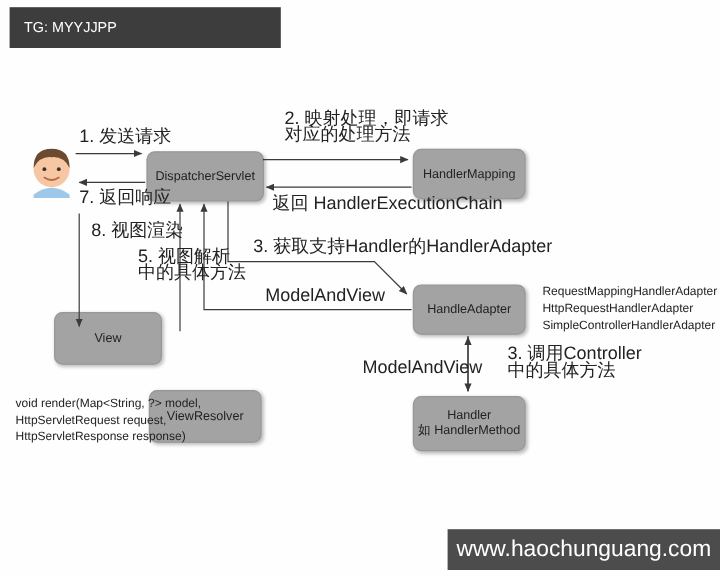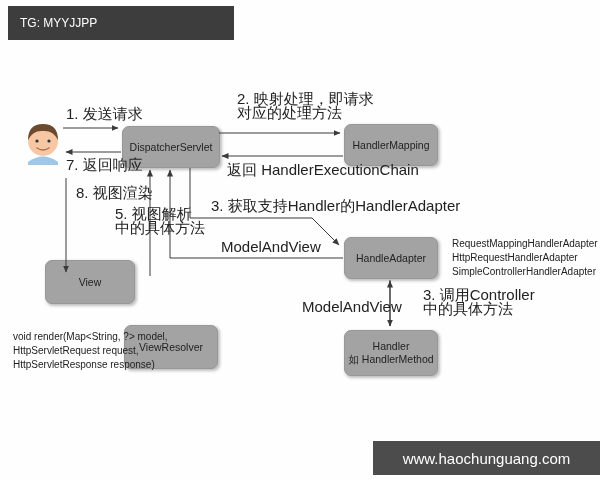--- a/index.html
+++ b/index.html
@@ -1,21 +1,21 @@
 <!DOCTYPE html>
 <html><head>
 <meta charset="utf-8">
 <style>
   html,body{margin:0;padding:0;background:#ffffff;}
   #canvas{
     position:relative;width:600px;height:480px;background:#fefefe;
     font-family:"Liberation Sans","DejaVu Sans",sans-serif;color:#222;overflow:hidden;
   }
   .banner{
-    position:absolute;color:#fff;font-size:15px;display:flex;align-items:center;
+    position:absolute;color:#fff;font-size:19px;display:flex;align-items:center;
   }
   .banner.top{left:8px;top:6px;width:214px;height:34px;background:#3d3d3d;padding-left:12px;font-size:12px;}
   .banner.bottom{left:373px;top:441px;width:227px;height:34px;background:#4c4c4c;justify-content:center;}
   .node{
     position:absolute;background:#a3a3a3;border:1px solid #979797;border-radius:7px;
     box-shadow:1.5px 1.5px 3px rgba(0,0,0,.25);
     display:flex;flex-direction:column;align-items:center;justify-content:center;
     font-size:10.5px;text-align:center;line-height:13px;
   }
   .lbl{position:absolute;font-size:15px;white-space:nowrap;color:#222;line-height:14px;}

